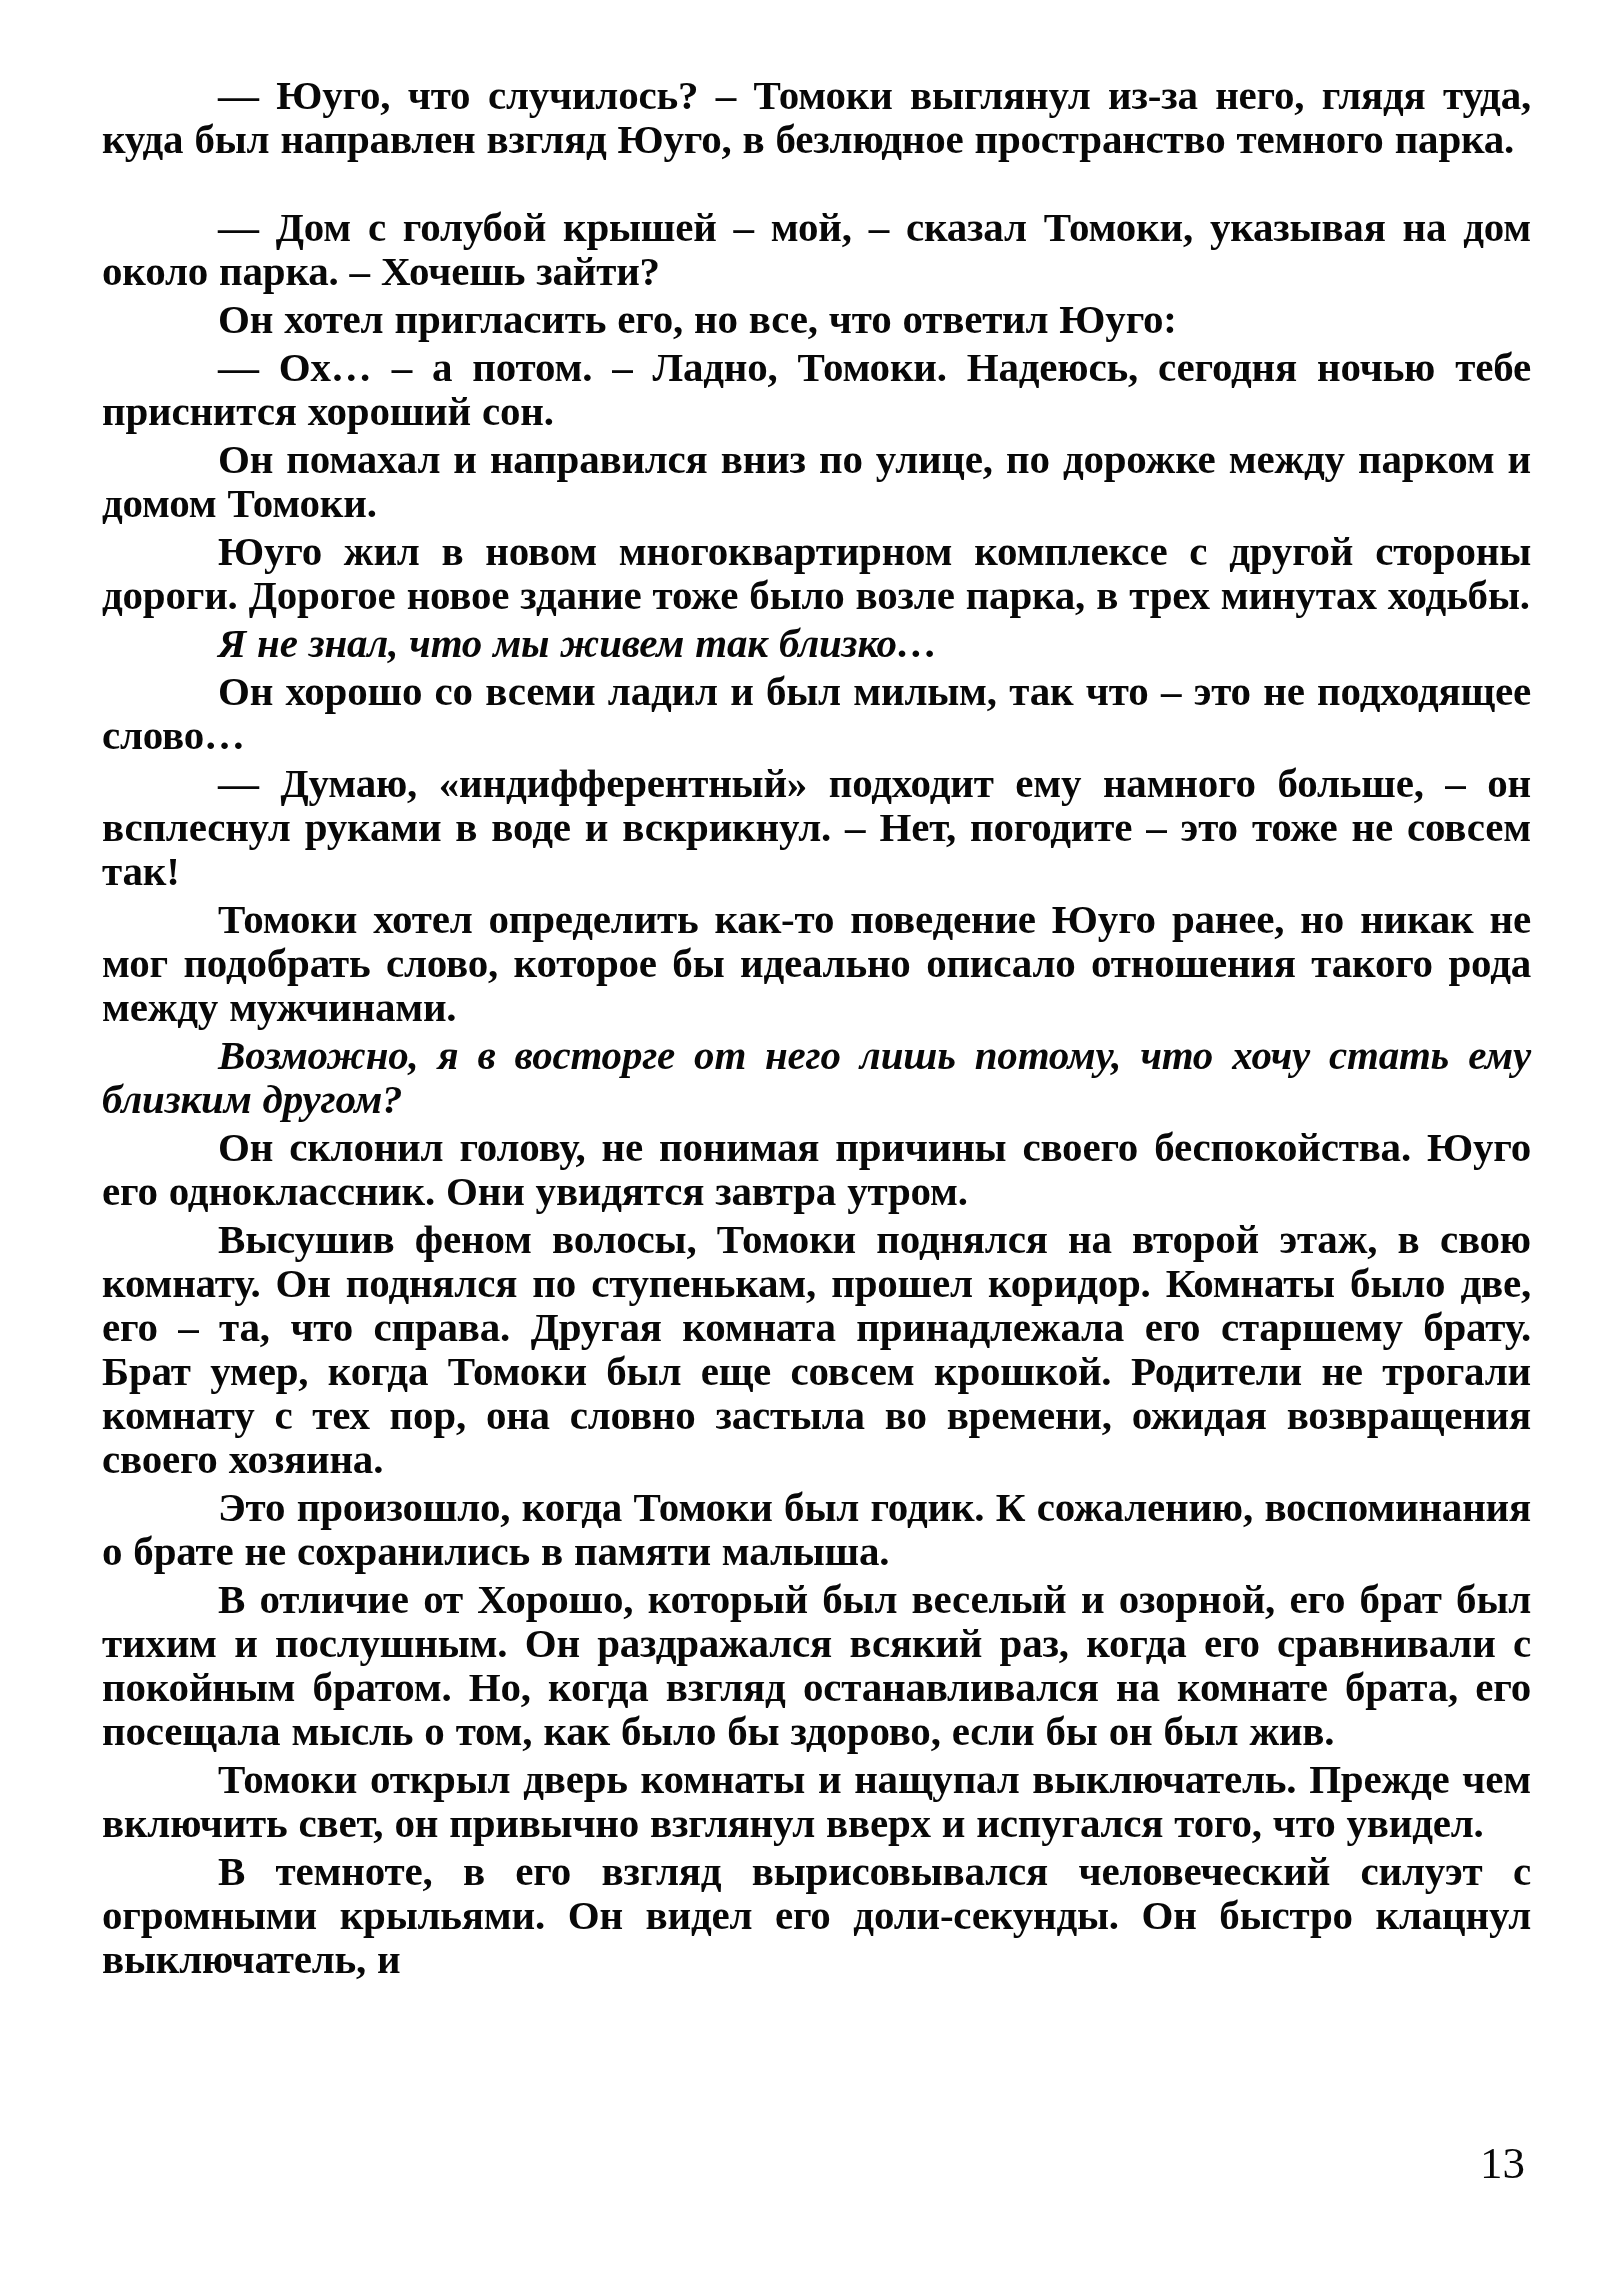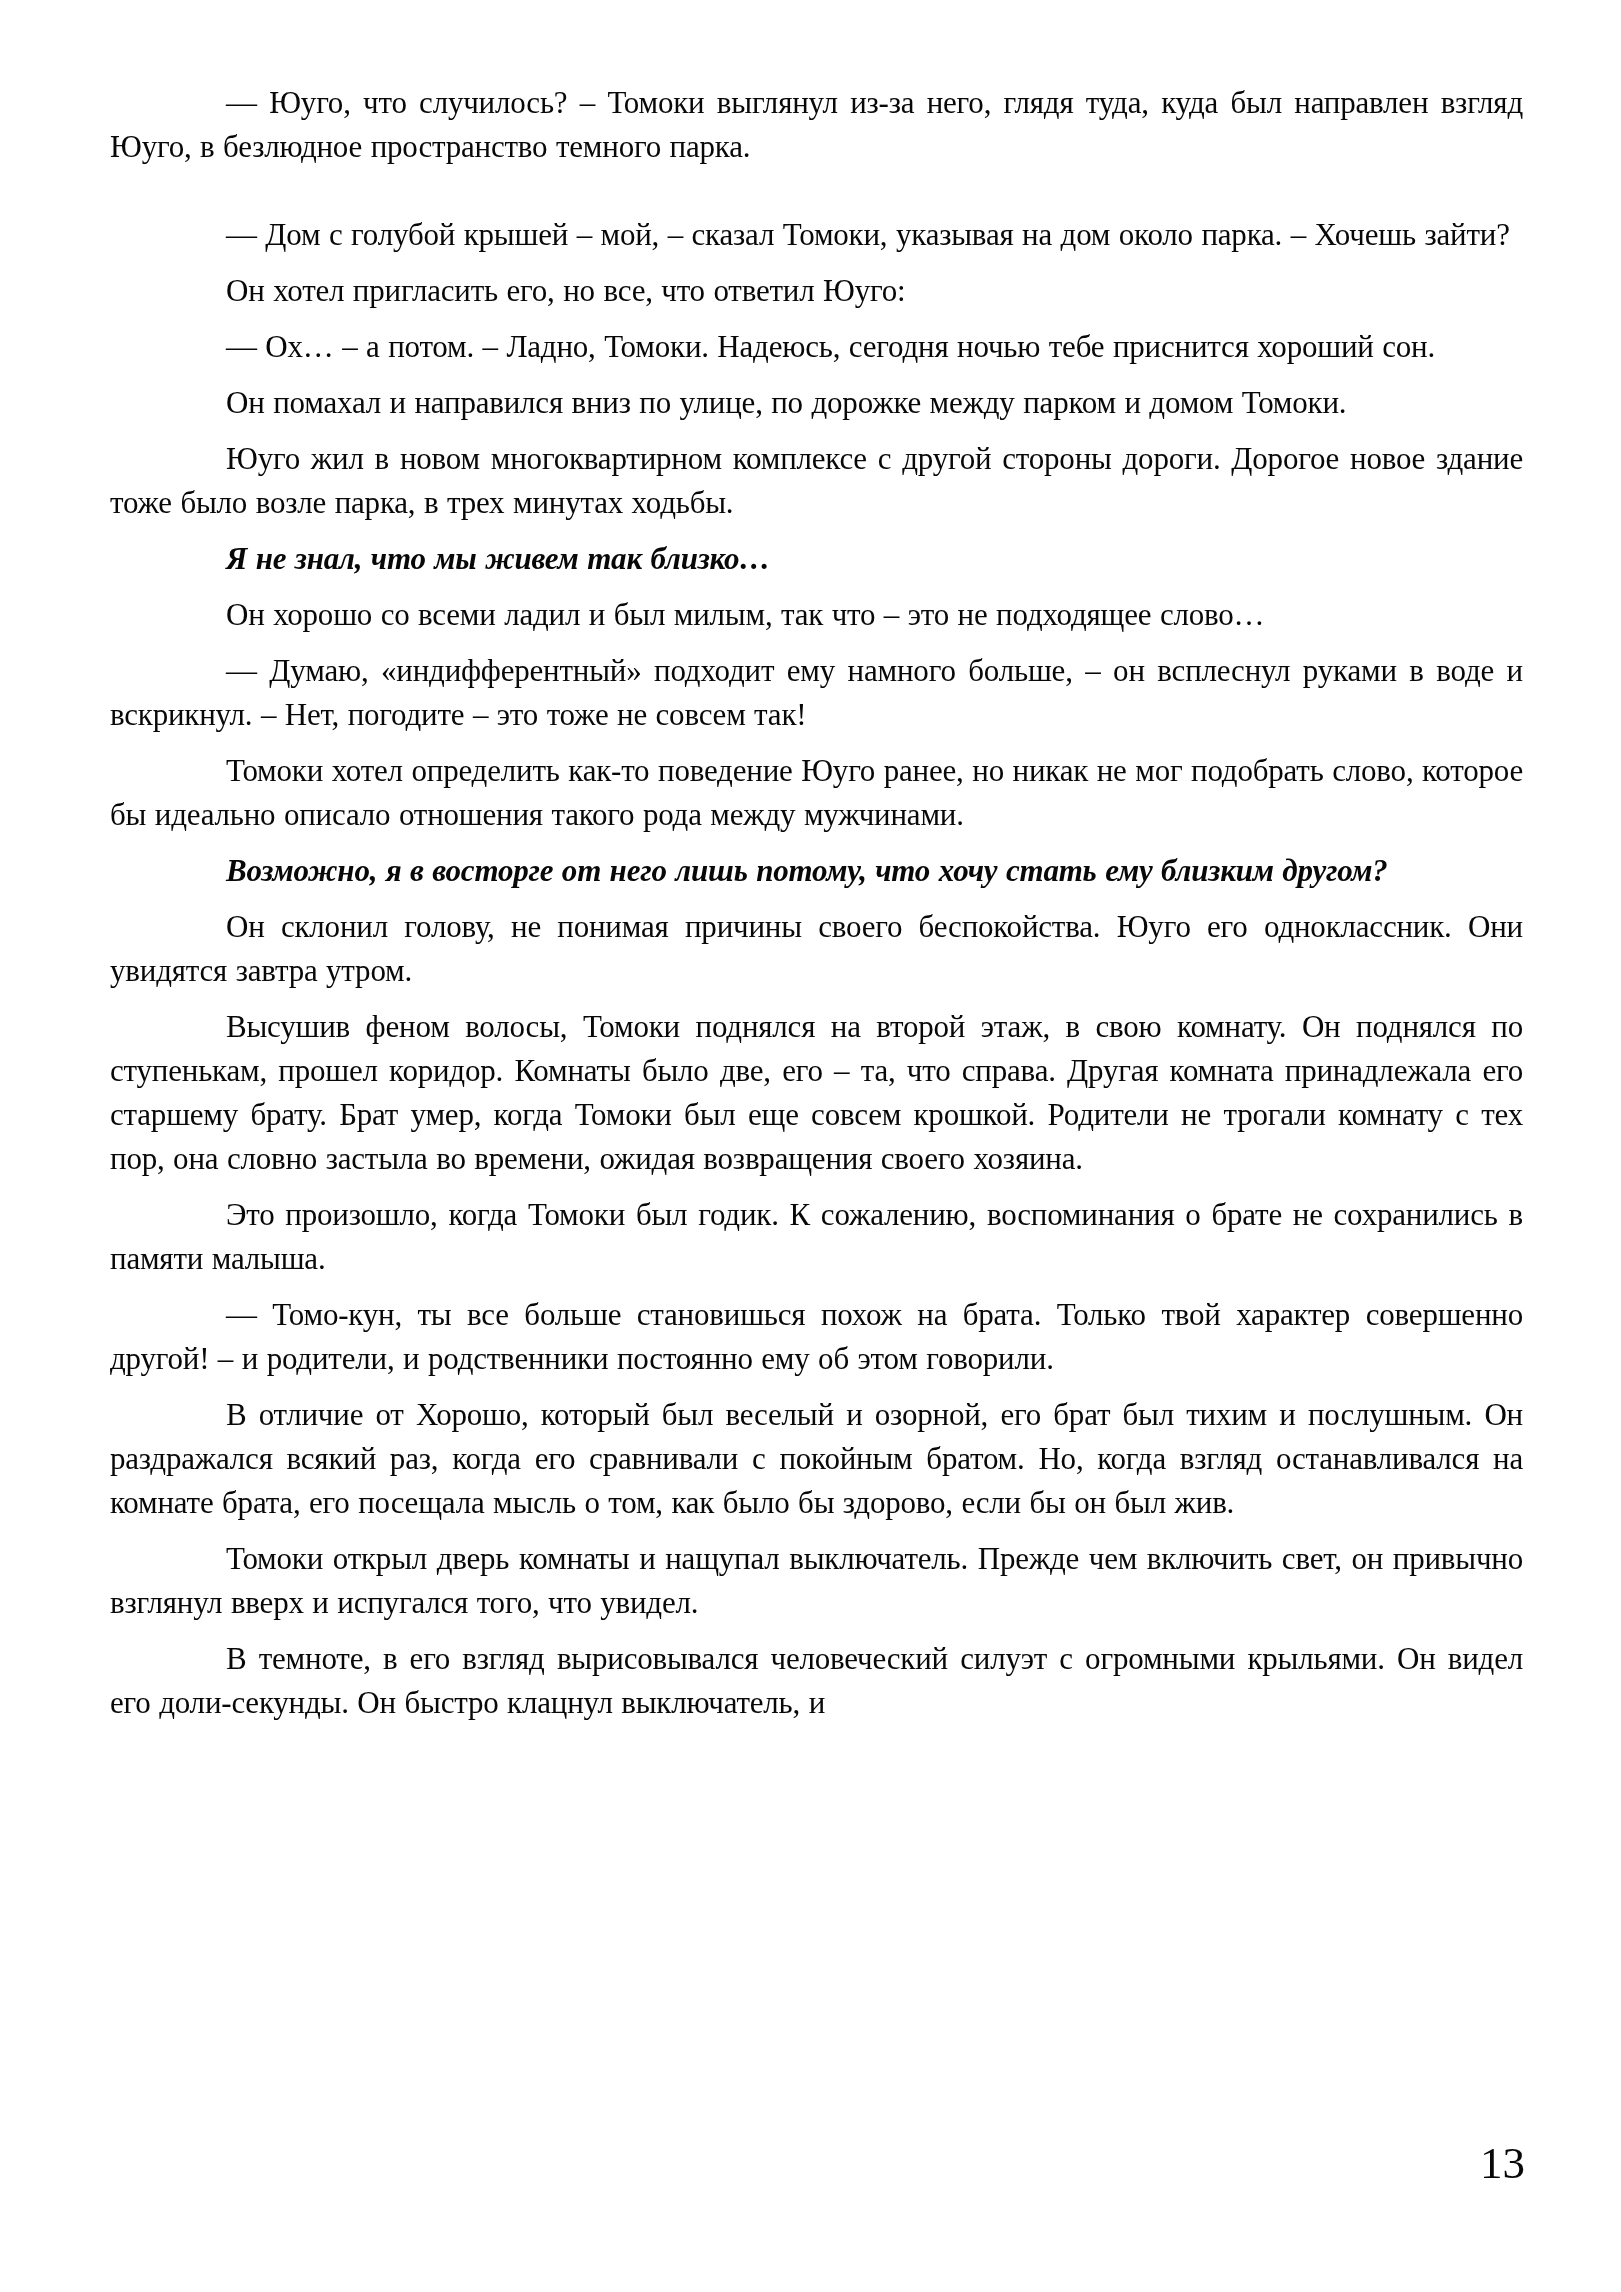--- a/index.html
+++ b/index.html
@@ -12,28 +12,29 @@
     color: #080808;
     overflow: hidden;
   }
   .text-body {
     position: absolute;
     left: 98px;
     right: 86px;
     top: 69px;
   }
   .text-body p {
-    margin: 12px;
+    margin: 4px;
     padding: 0;
     text-indent: 116px;
     text-align: justify;
-    font-size: 31px;
+    font-size: 41px;
     line-height: 44px;
     letter-spacing: -0.2px;
     word-spacing: 1px;
+    font-weight: bold;
   }
   p.gap-after { margin-bottom: 44px; }
   .bi { font-weight: bold; font-style: italic; }
   .i  { font-style: italic; }
   .page-number {
     position: absolute;
     top: 2143px;
     right: 96px;
     font-size: 45px;
     line-height: 41px;
@@ -51,20 +52,19 @@
     <p>Он помахал и направился вниз по улице, по дорожке между парком и домом Томоки.</p>
     <p>Юуго жил в новом многоквартирном комплексе с другой стороны дороги. Дорогое новое здание тоже было возле парка, в трех минутах ходьбы.</p>
     <p class="bi">Я не знал, что мы живем так близко…</p>
     <p>Он хорошо со всеми ладил и был милым, так что – это не подходящее слово…</p>
     <p>— Думаю, «индифферентный» подходит ему намного больше, – он всплеснул руками в воде и вскрикнул. – Нет, погодите – это тоже не совсем так!</p>
     <p>Томоки хотел определить как-то поведение Юуго ранее, но никак не мог подобрать слово, которое бы идеально описало отношения такого рода между мужчинами.</p>
     <p class="bi">Возможно, я в восторге от него лишь потому, что хочу стать ему близким другом?</p>
     <p>Он склонил голову, не понимая причины своего беспокойства. Юуго его одноклассник. Они увидятся завтра утром.</p>
     <p>Высушив феном волосы, Томоки поднялся на второй этаж, в свою комнату. Он поднялся по ступенькам, прошел коридор. Комнаты было две, его – та, что справа. Другая комната принадлежала его старшему брату. Брат умер, когда Томоки был еще совсем крошкой. Родители не трогали комнату с тех пор, она словно застыла во времени, ожидая возвращения своего хозяина.</p>
     <p>Это произошло, когда Томоки был годик. К сожалению, воспоминания о брате не сохранились в памяти малыша.</p>
-    <p>— Томо-кун, ты все больше становишься похож на брата. Только твой характер совершенно другой! – и родители, и родственники постоянно ему об этом говорили.</p>
     <p>В отличие от Хорошо, который был веселый и озорной, его брат был тихим и послушным. Он раздражался всякий раз, когда его сравнивали с покойным братом. Но, когда взгляд останавливался на комнате брата, его посещала мысль о том, как было бы здорово, если бы он был жив.</p>
     <p>Томоки открыл дверь комнаты и нащупал выключатель. Прежде чем включить свет, он привычно взглянул вверх и испугался того, что увидел.</p>
     <p>В темноте, в его взгляд вырисовывался человеческий силуэт с огромными крыльями. Он видел его доли-секунды. Он быстро клацнул выключатель, и</p>
   </div>
   <div class="page-number">13</div>
 </div>
 
 
 </body></html>

